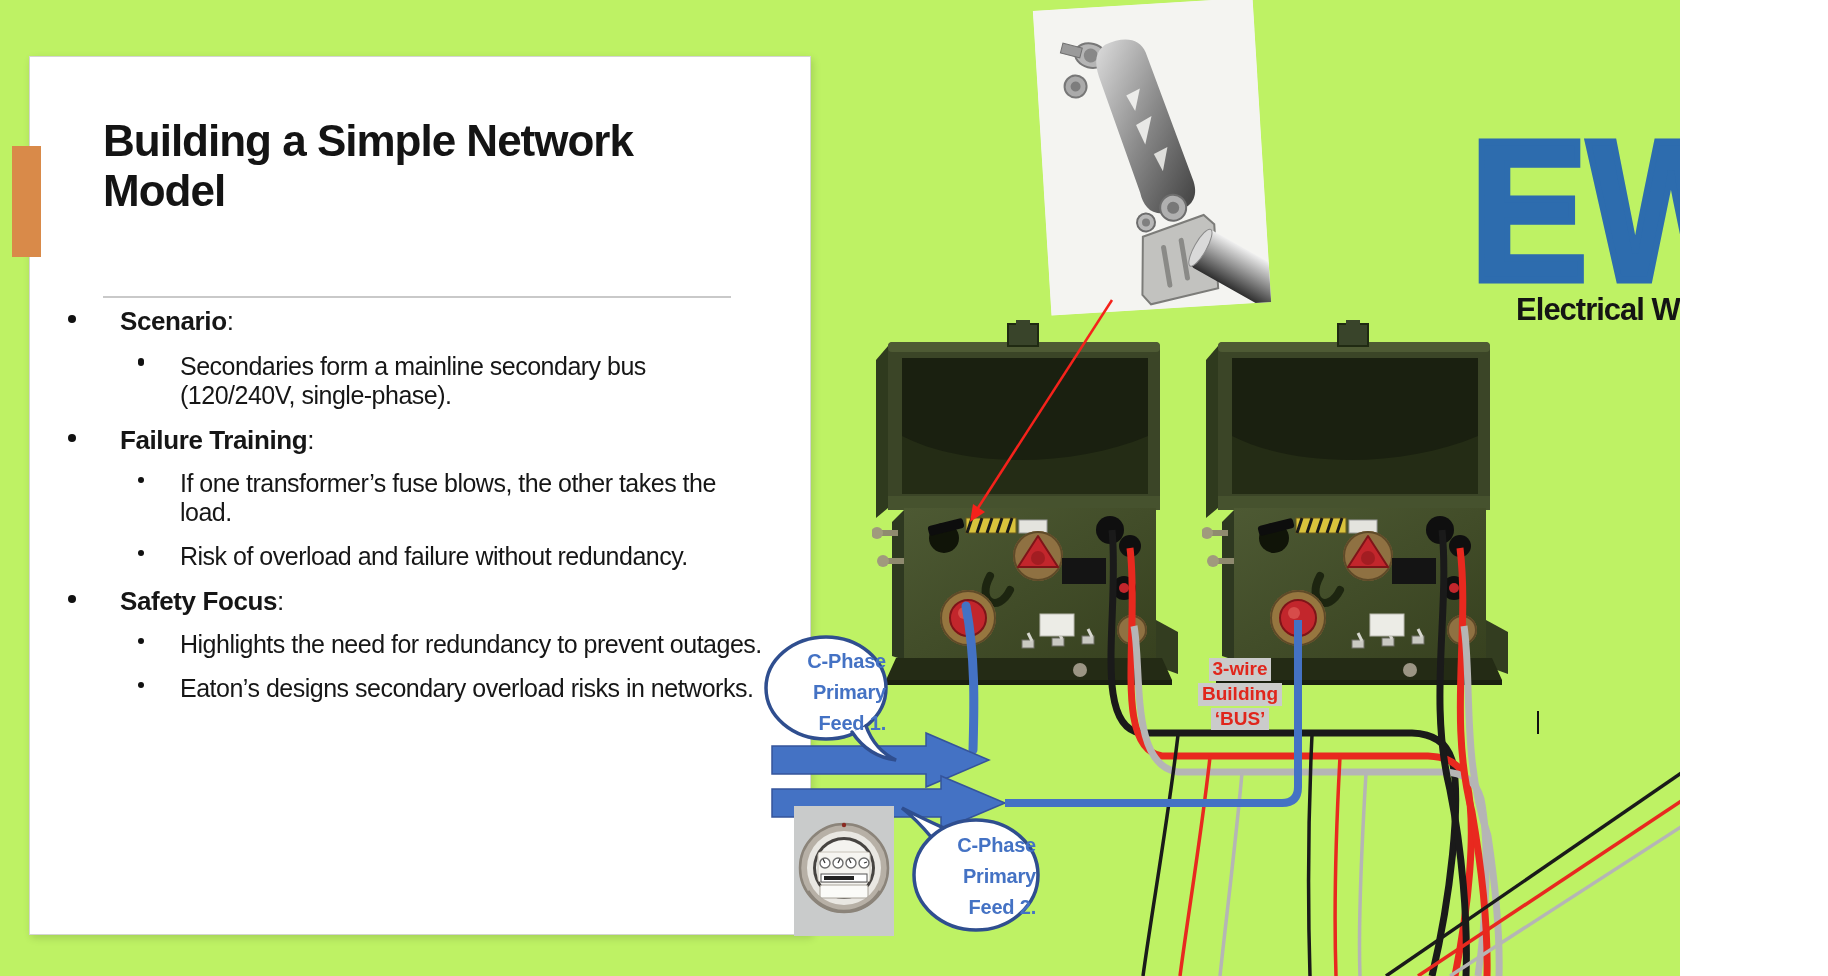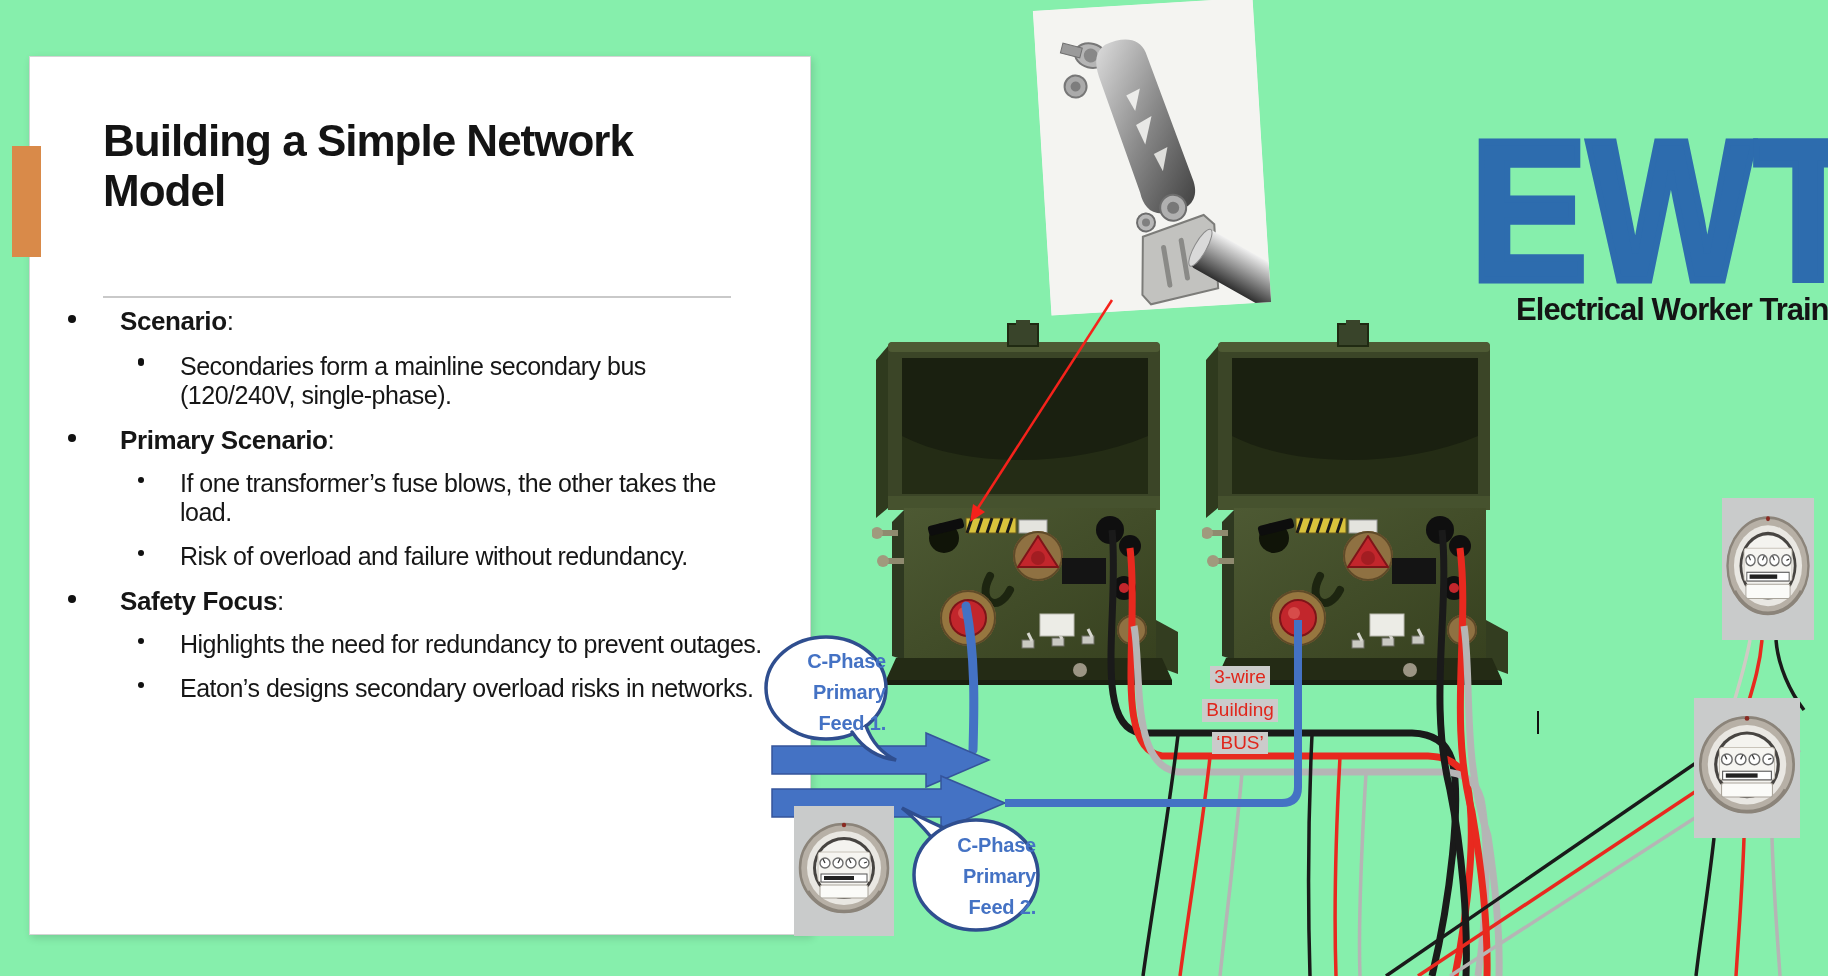--- a/index.html
+++ b/index.html
@@ -1,16 +1,16 @@
 <!DOCTYPE html>
 <html><head>
 <meta charset="utf-8">
 <style>
   html,body{margin:0;padding:0;background:#fff;}
-  #canvas{position:relative;width:1828px;height:976px;background:#86efac;overflow:hidden;
+  #canvas{position:relative;width:1680px;height:976px;background:#bef264;overflow:hidden;
           font-family:"Liberation Sans","DejaVu Sans",sans-serif;}
   .abs{position:absolute;}
 
   
   .slide-panel{left:29px;top:56px;width:780px;height:877px;background:#fff;
                border:1px solid #d4d4d4;box-shadow:2px 3px 8px rgba(0,0,0,.14);}
   .accent-bar{left:12px;top:146px;width:29px;height:111px;background:#d98a49;}
   .slide-title{left:103px;top:116px;width:600px;font-size:44px;font-weight:bold;
                color:#141414;line-height:1.14;letter-spacing:-1px;white-space:pre-line;}
   .divider{left:103px;top:296px;width:628px;height:2px;background:#c9c9c9;}
@@ -30,22 +30,22 @@
 
   
   .fuse-card{left:1042px;top:4px;width:220px;height:305px;transform:rotate(-3.5deg);
              background:#f4f4f1;}
 
   
   .callout-text{color:#4472c4;font-weight:bold;font-size:20px;line-height:1.55;
                 text-align:right;letter-spacing:-0.2px;}
   
   .bus-label{left:1182px;top:656px;width:116px;text-align:center;}
-  .bus-label span{display:block;width:-moz-fit-content;width:fit-content;margin:10px auto;
-                  background:#cbcbcb;color:#e0261c;font-weight:normal;font-size:19px;
+  .bus-label span{display:block;width:-moz-fit-content;width:fit-content;margin:2px auto;
+                  background:#cbcbcb;color:#e0261c;font-weight:bold;font-size:19px;
                   padding:0 4px;line-height:1.2;}
   .text-cursor{left:1537px;top:711px;width:2px;height:23px;background:#111;}
   svg{display:block;}
 </style>
 </head>
 <body>
 
 <div id="canvas">
 
   <svg width="0" height="0" class="abs" aria-hidden="true">
@@ -156,21 +156,21 @@
   <div class="abs slide-title">Building a Simple Network
 Model</div>
   <div class="abs divider"></div>
 
   <div class="abs content">
     <div class="lvl1"><span class="dot1"></span><span>Scenario</span><span class="colon">:</span></div>
     <div class="lvl2"><span class="dot2"></span></div>
     <div class="lvl2"><span class="dot2"></span><span>Secondaries form a mainline secondary bus
 (120/240V, single-phase).</span></div>
 
-    <div class="lvl1"><span class="dot1"></span><span>Primary Scenario</span><span class="colon">:</span></div>
+    <div class="lvl1"><span class="dot1"></span><span>Failure Training</span><span class="colon">:</span></div>
     <div class="lvl2"><span class="dot2"></span><span>If one transformer’s fuse blows, the other takes the
 load.</span></div>
     <div class="lvl2"><span class="dot2"></span><span>Risk of overload and failure without redundancy.</span></div>
 
     <div class="lvl1"><span class="dot1"></span><span>Safety Focus</span><span class="colon">:</span></div>
     <div class="lvl2"><span class="dot2"></span><span>Highlights the need for redundancy to prevent outages.</span></div>
     <div class="lvl2"><span class="dot2"></span><span>Eaton’s designs secondary overload risks in networks.</span></div>
   </div>
 
   <div class="abs fuse-card">

